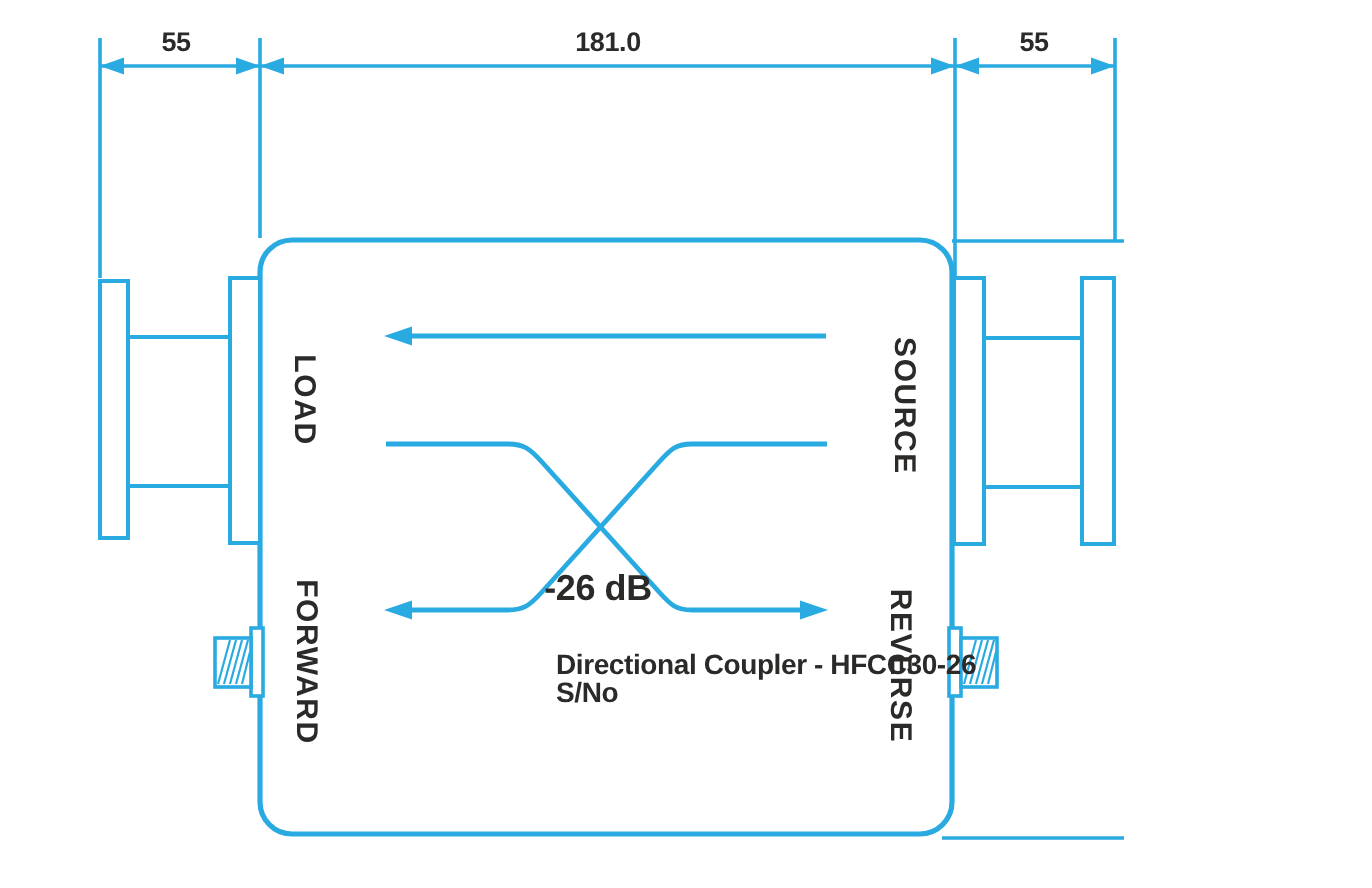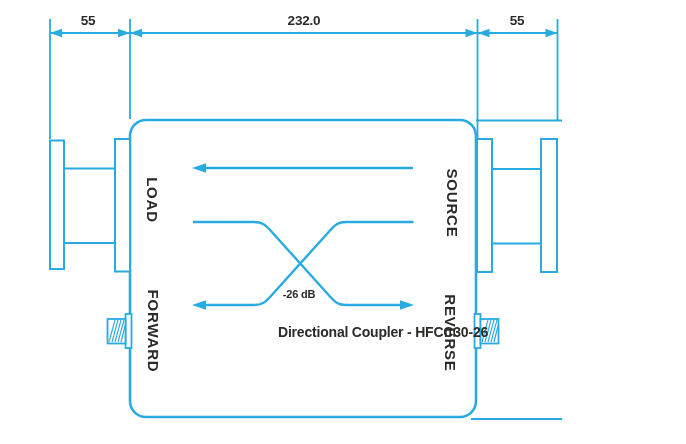--- a/index.html
+++ b/index.html
@@ -20,21 +20,21 @@
     position:absolute;
     color:var(--ink);
     font-weight:bold;
     white-space:nowrap;
     line-height:1;
   }
   .center{transform:translate(-50%,-50%);}
   .vert{transform:translate(-50%,-50%) rotate(90deg);}
   .dim{font-size:13.5px;letter-spacing:-0.2px;}
   .port{font-size:15px;letter-spacing:0.8px;}
-  .coupling{font-size:11px;letter-spacing:-0.2px;}
+  .coupling{font-size:18px;letter-spacing:-0.2px;}
   .spec{
     position:absolute;left:278px;top:326px;
     color:var(--ink);font-weight:bold;
     font-size:14px;line-height:13.6px;letter-spacing:-0.2px;
   }
   .spec div{white-space:nowrap;}
 </style>
 </head>
 <body>
 
@@ -122,33 +122,34 @@
                C335.5,224.5 338,222 346,222 H413.5"></path>
     </g>
     <g fill="#29abe2" stroke="none">
       <polygon points="192,305 206,300.2 206,309.8"></polygon>
       <polygon points="414,305 400,300.2 400,309.8"></polygon>
     </g>
   </svg>
 
   <div class="txt dim center" style="left:88px;top:21px;">55</div>
 
-  <div class="txt dim center" style="left:304px;top:21px;">232.0</div>
+  <div class="txt dim center" style="left:304px;top:21px;">181.0</div>
 
   <div class="txt dim center" style="left:517px;top:21px;">55</div>
 
   <div class="txt dim vert" style="left:635px;top:268px;">202</div>
 
   <div class="txt port vert" style="left:151.5px;top:200px;">LOAD</div>
 
   <div class="txt port vert" style="left:451.5px;top:203px;">SOURCE</div>
 
   <div class="txt port vert" style="left:152.5px;top:331px;">FORWARD</div>
 
   <div class="txt port vert" style="left:450px;top:333px;">REVERSE</div>
 
   <div class="txt coupling center" style="left:299px;top:294px;">-26 dB</div>
 
   <div class="spec">
     <div>Directional Coupler - HFCC30-26</div>
+    <div>S/No</div>
   </div>
 
 </div>
 
 </body></html>

